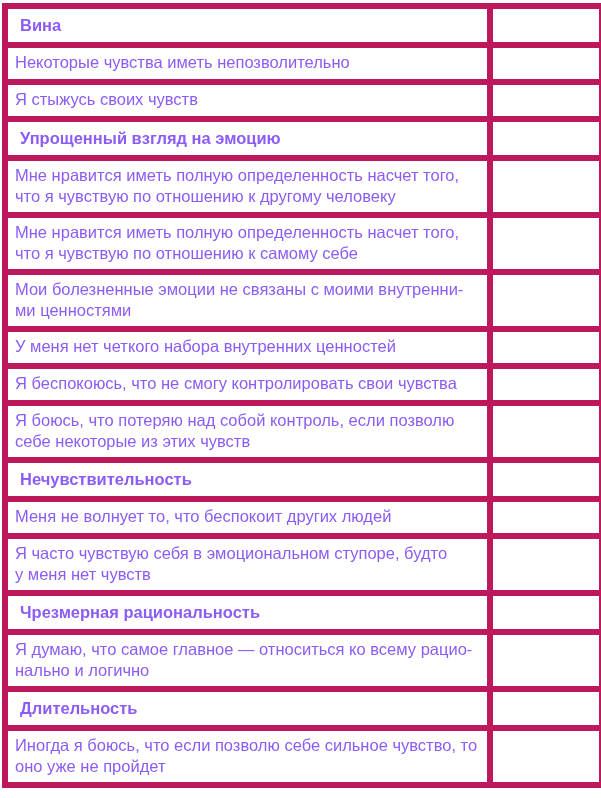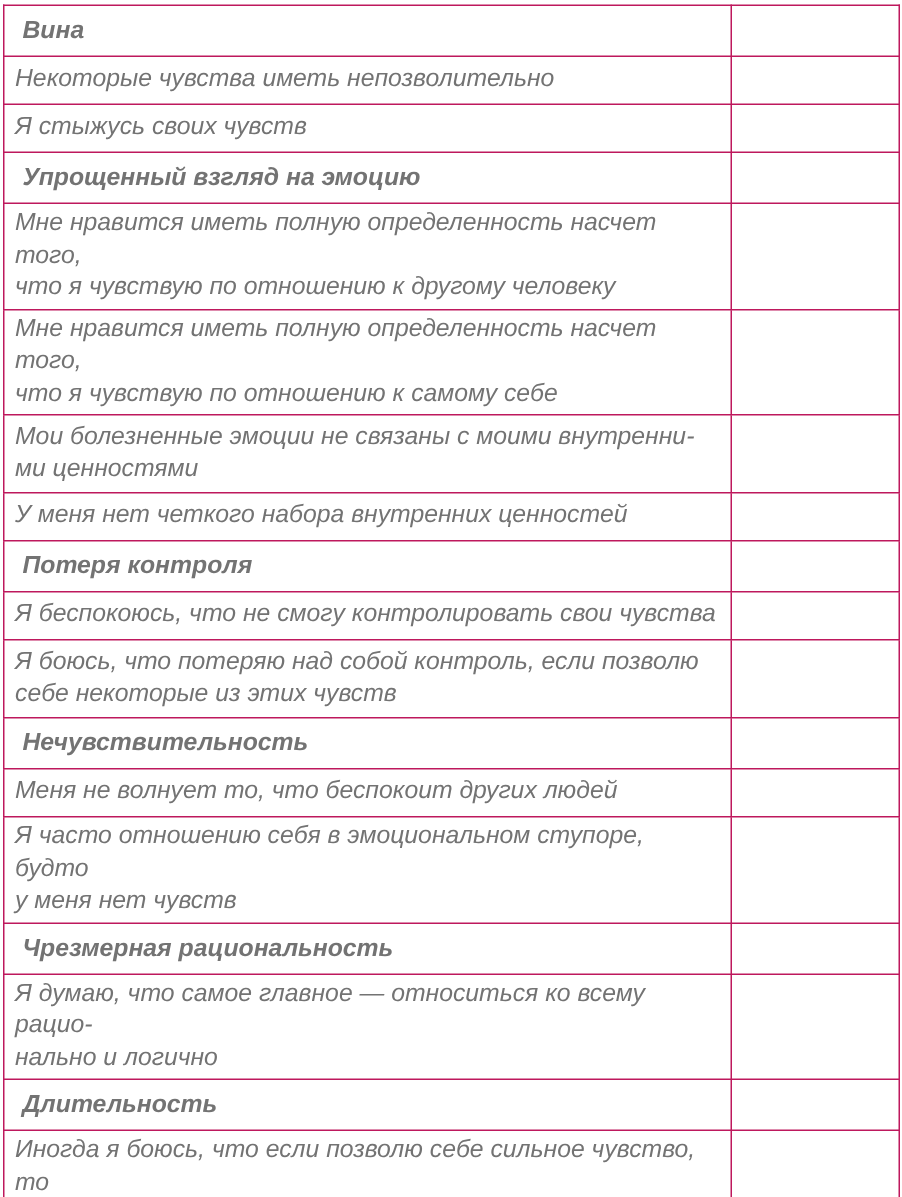--- a/index.html
+++ b/index.html
@@ -18,26 +18,25 @@
     width: 601px;
     height: 798px;
     padding: 3px 2px 0 2px;
   }
   table.qtable {
     border-collapse: collapse;
     width: 597px;
     table-layout: fixed;
   }
   table.qtable td {
-    border: 1px solid #be185d;
-    color: #737373;
+    border: 6px solid #be185d;
+    color: #8b5cf6;
     font-size: 16.5px;
     vertical-align: middle;
     overflow: hidden;
-    font-style: italic;
   }
   td.text-cell {
     padding: 2px 6px 3px 7px;
     white-space: pre-line;
     line-height: 21.5px;
   }
   tr.header td.text-cell {
     font-weight: bold;
     padding: 6px 6px 5px 12px;
     font-size: 16.5px;
@@ -95,43 +94,39 @@
         </tr>
         <tr class="item double">
           <td class="text-cell">Мои болезненные эмоции не связаны с моими внутренни-
 ми ценностями</td>
           <td class="answer-cell"></td>
         </tr>
         <tr class="item single">
           <td class="text-cell">У меня нет четкого набора внутренних ценностей</td>
           <td class="answer-cell"></td>
         </tr>
-        <tr class="header single">
-          <td class="text-cell">Потеря контроля</td>
-          <td class="answer-cell"></td>
-        </tr>
         <tr class="item single">
           <td class="text-cell">Я беспокоюсь, что не смогу контролировать свои чувства</td>
           <td class="answer-cell"></td>
         </tr>
         <tr class="item double">
           <td class="text-cell">Я боюсь, что потеряю над собой контроль, если позволю
 себе некоторые из этих чувств</td>
           <td class="answer-cell"></td>
         </tr>
         <tr class="header single">
           <td class="text-cell">Нечувствительность</td>
           <td class="answer-cell"></td>
         </tr>
         <tr class="item single">
           <td class="text-cell">Меня не волнует то, что беспокоит других людей</td>
           <td class="answer-cell"></td>
         </tr>
         <tr class="item double">
-          <td class="text-cell">Я часто отношению себя в эмоциональном ступоре, будто
+          <td class="text-cell">Я часто чувствую себя в эмоциональном ступоре, будто
 у меня нет чувств</td>
           <td class="answer-cell"></td>
         </tr>
         <tr class="header single">
           <td class="text-cell">Чрезмерная рациональность</td>
           <td class="answer-cell"></td>
         </tr>
         <tr class="item double">
           <td class="text-cell">Я думаю, что самое главное — относиться ко всему рацио-
 нально и логично</td>

